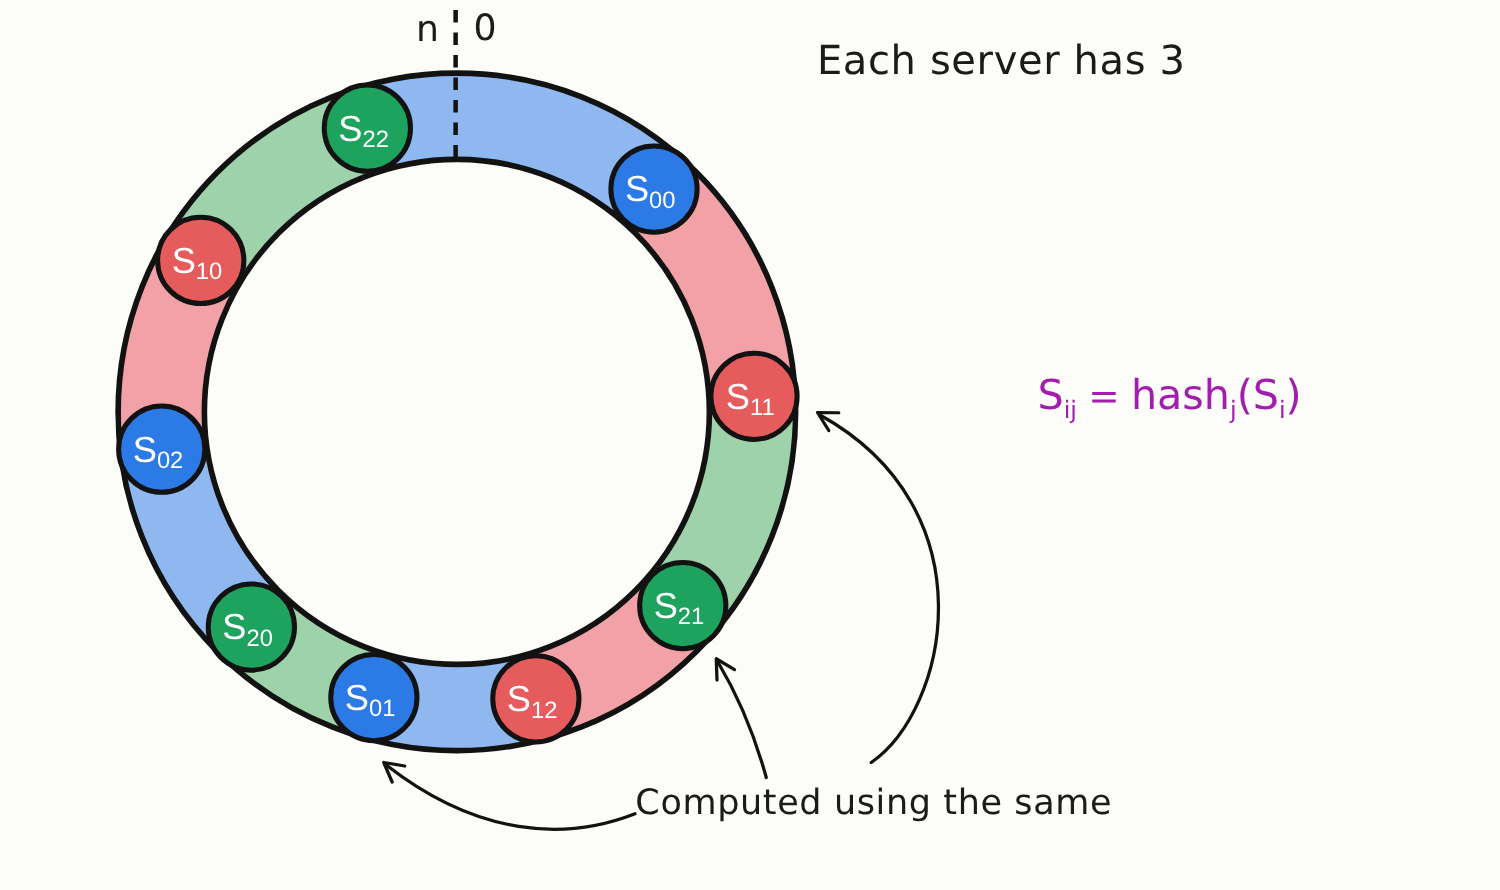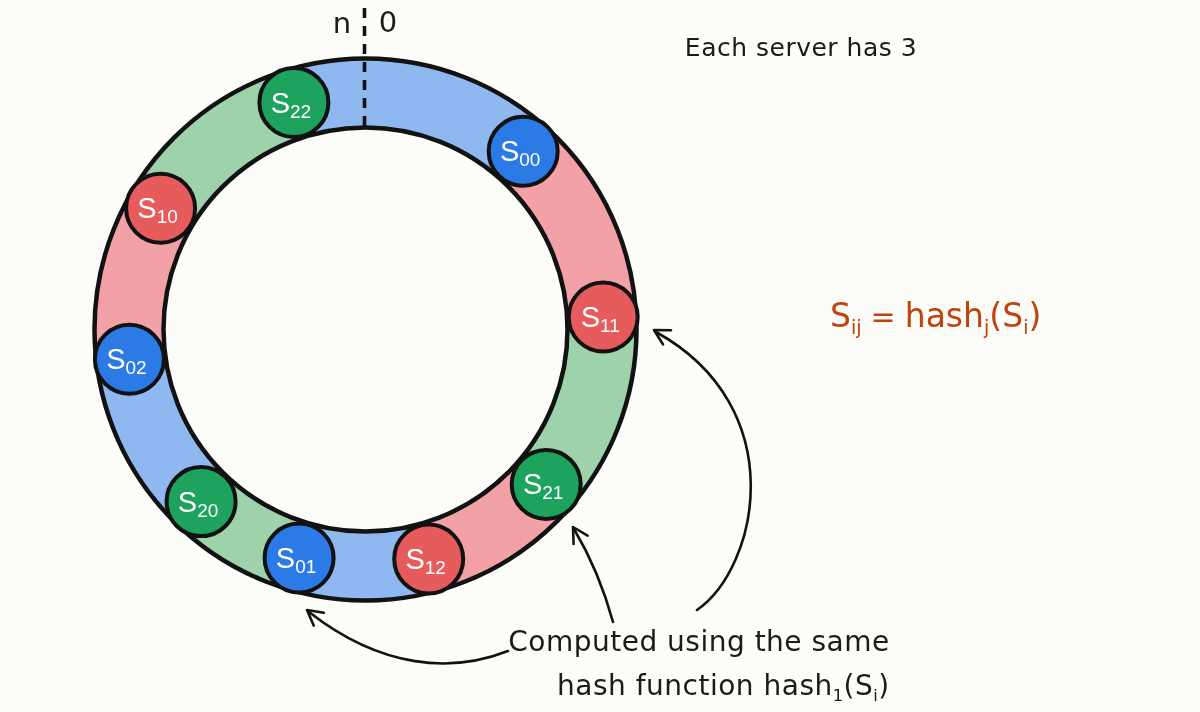--- a/index.html
+++ b/index.html
@@ -15,40 +15,40 @@
   .txt{position:absolute;white-space:nowrap;}
   .marker-label{
     font-size:29px;
     transform:translateX(-50%);
     font-family:"DejaVu Sans", sans-serif;
   }
   .note{
     top:26px;left:801px;
     transform:translateX(-50%);
     text-align:center;
-    font-size:25px;
+    font-size:32px;
     line-height:44px;
     letter-spacing:0.5px;
   }
   .formula{
     top:296px;left:830px;
     font-size:33px;
     font-family:"DejaVu Sans", sans-serif;
-    color:#c2410c;
+    color:#a21caf;
   }
   .formula .eq{margin:0 9px;font-size:30px;}
   .sub{
     font-size:0.58em;
     position:relative;
     top:0.38em;
   }
   .caption{
     top:620px;left:699px;
     transform:translateX(-50%);
-    text-align:right;
+    text-align:left;
     font-size:28px;
     line-height:44px;
     letter-spacing:0.5px;
   }
 </style>
 </head>
 <body>
 
 <div class="stage">
 
@@ -97,17 +97,15 @@
   <div class="txt note">
     <div>Each server has 3</div>
   </div>
 
   <div class="txt formula">
     <span>S</span><span class="sub">ij</span><span class="eq">=</span><span>hash</span><span class="sub">j</span><span>(S</span><span class="sub">i</span><span>)</span>
   </div>
 
   <div class="txt caption">
     <div>Computed using the same</div>
-    <div><span>hash function hash</span><span class="sub">1</span><span>(S</span><span class="sub">i</span><span>)</span>
-    </div>
   </div>
 
 </div>
 
 </body></html>

